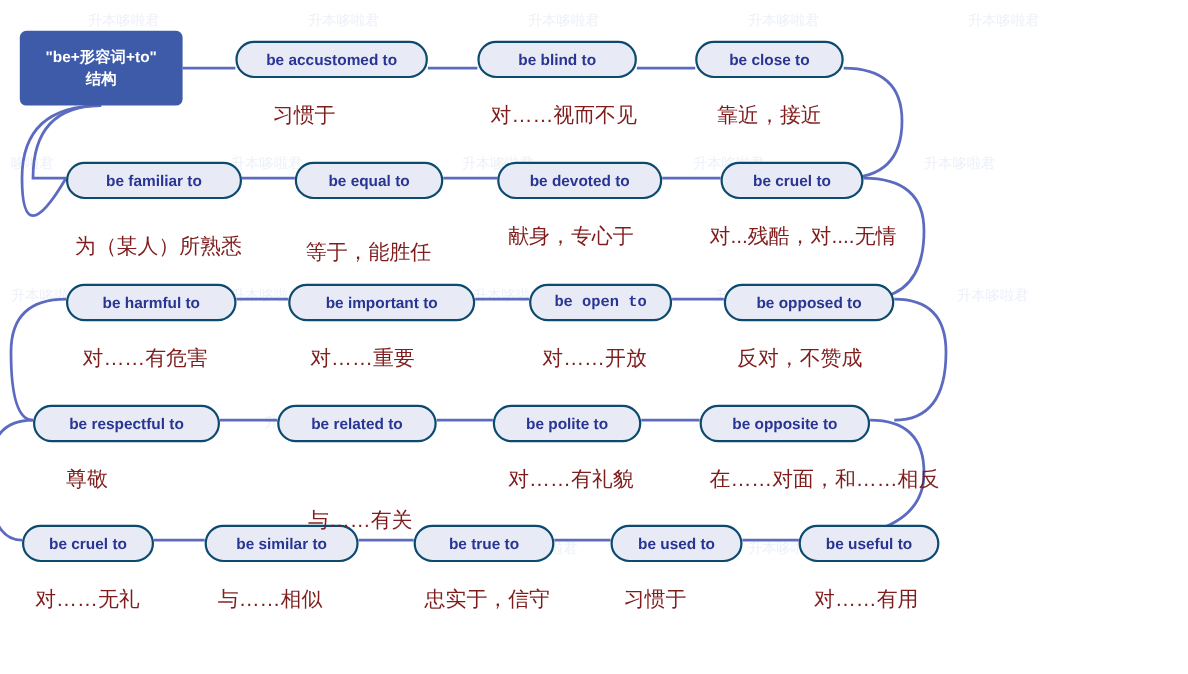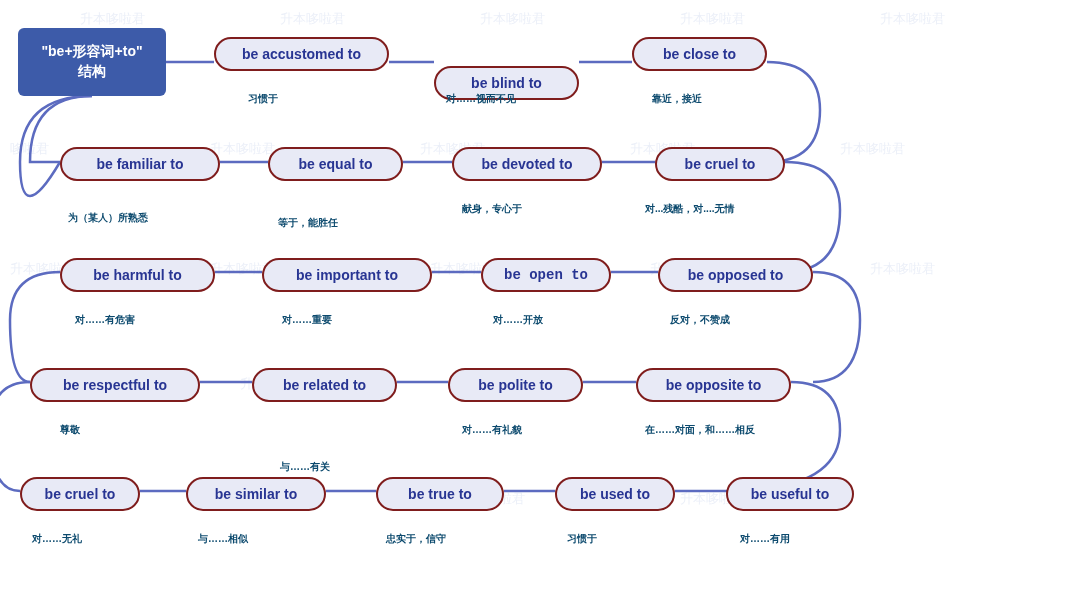--- a/index.html
+++ b/index.html
@@ -55,39 +55,38 @@
       font-size: 15px;
       font-weight: bold;
       line-height: 1.4;
       z-index: 2;
     }
 
     
     .pill {
       position: absolute;
       background: #e8eaf6;
-      border: 2px solid #7f1d1d;
+      border: 2px solid #0c4a6e;
       border-radius: 22px;
       padding: 7px 14px;
       font-size: 14px;
       font-weight: bold;
       color: #283593;
       text-align: center;
       z-index: 2;
       white-space: nowrap;
     }
 
     
     .meaning {
       position: absolute;
-      font-size: 10px;
-      color: #0c4a6e;
+      font-size: 19px;
+      color: #7f1d1d;
       z-index: 2;
       white-space: nowrap;
-      font-weight: bold;
     }
   </style>
 </head>
 <body>
 
 <div class="diagram">
 
   <div id="watermarks-container">
       <div class="watermark" style="top: 10px; left: 80px;">升本哆啦君</div>
       <div class="watermark" style="top: 10px; left: 280px;">升本哆啦君</div>
@@ -152,21 +151,21 @@
     <line x1="675" y1="491" x2="726" y2="491" stroke="#5c6bc0" stroke-width="2.5"></line>
 
     <path d="M 92 96 Q 30 96 30 162 Q 30 162 60 162" fill="none" stroke="#5c6bc0" stroke-width="2.5"></path>
   </svg>
 
   <div class="title-box" style="white-space:pre-line; font-size:14px;">"be+形容词+to"
 结构</div>
 
   <div id="pills-container">
       <div class="pill" style="left: 214px; top: 37px; width: 175px;">be accustomed to</div>
-      <div class="pill" style="left: 434px; top: 37px; width: 145px; margin-top: 29px;">be blind to</div>
+      <div class="pill" style="left: 434px; top: 37px; width: 145px;">be blind to</div>
       <div class="pill" style="left: 632px; top: 37px; width: 135px;">be close to</div>
       <div class="pill" style="left: 60px; top: 147px; width: 160px;">be familiar to</div>
       <div class="pill" style="left: 268px; top: 147px; width: 135px;">be equal to</div>
       <div class="pill" style="left: 452px; top: 147px; width: 150px;">be devoted to</div>
       <div class="pill" style="left: 655px; top: 147px; width: 130px;">be cruel to</div>
       <div class="pill" style="left: 60px; top: 258px; width: 155px;">be harmful to</div>
       <div class="pill" style="left: 262px; top: 258px; width: 170px;">be important to</div>
       <div class="pill" style="left: 481px; top: 258px; width: 130px; font-family: Liberation Mono, monospace;">be open to</div>
       <div class="pill" style="left: 658px; top: 258px; width: 155px;">be opposed to</div>
       <div class="pill" style="left: 30px; top: 368px; width: 170px;">be respectful to</div>

